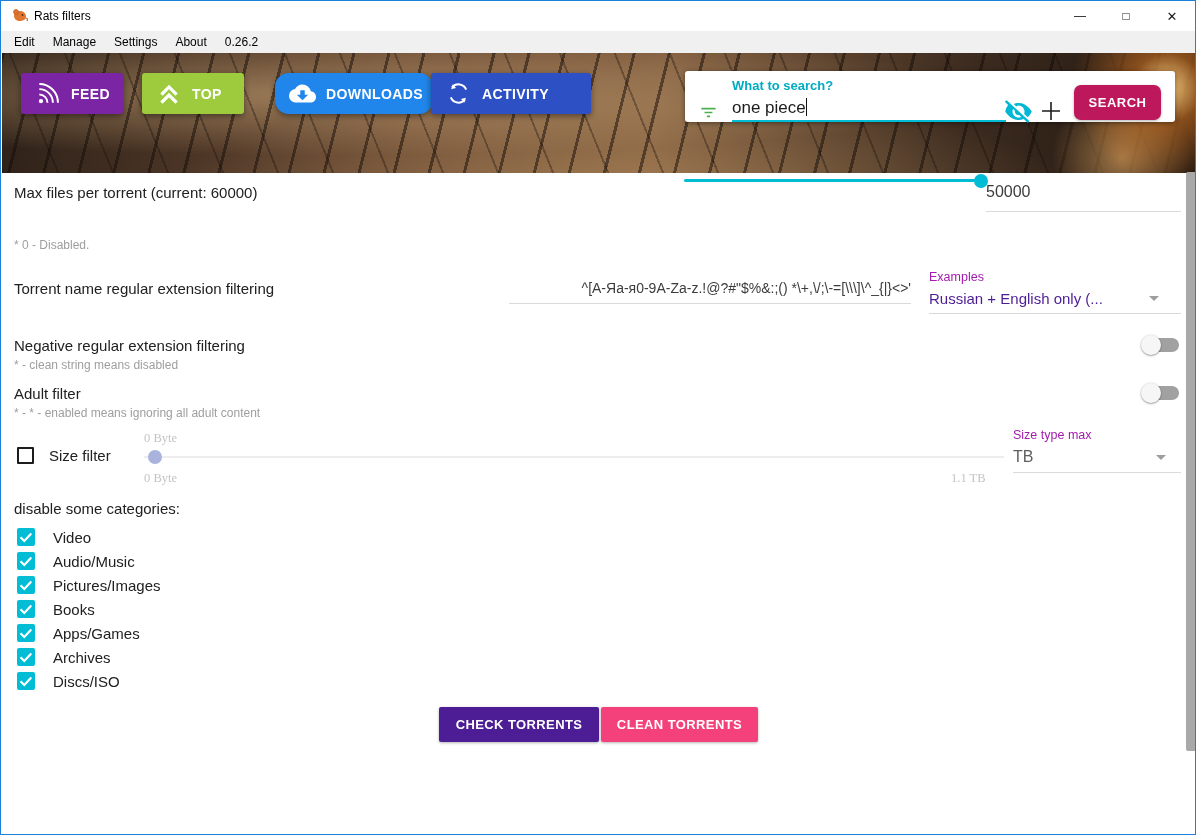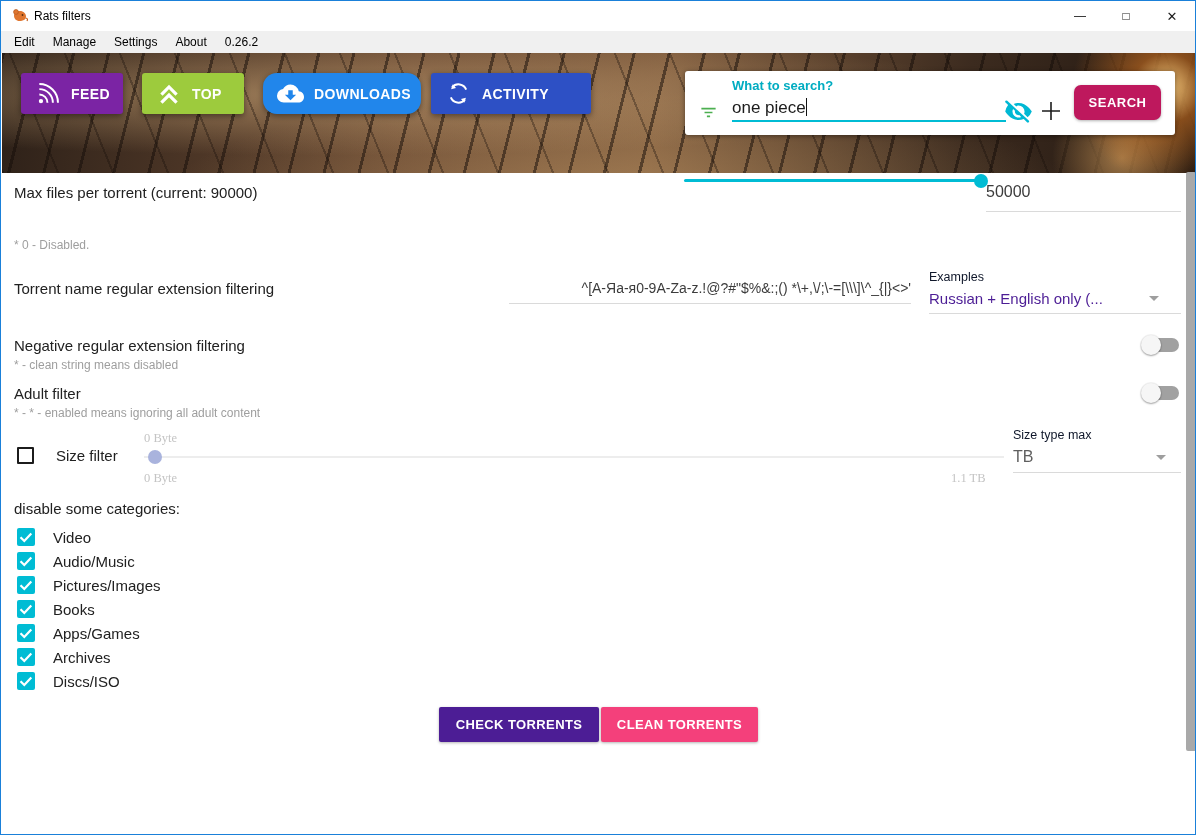--- a/index.html
+++ b/index.html
@@ -24,37 +24,37 @@
       radial-gradient(circle at 1120px 105px, rgba(255,190,110,.55), rgba(120,60,20,0) 70px),
       repeating-linear-gradient(104deg, rgba(20,12,8,.5) 0 3px, rgba(0,0,0,0) 3px 34px),
       repeating-linear-gradient(68deg, rgba(20,12,8,.32) 0 2px, rgba(0,0,0,0) 2px 51px),
       radial-gradient(ellipse at 28% 35%, rgba(214,176,126,.55), rgba(0,0,0,0) 55%),
       radial-gradient(ellipse at 52% 120%, rgba(196,156,104,.5), rgba(0,0,0,0) 52%),
       linear-gradient(100deg,#2c2018,#6a4a33 34%,#7f5c3e 55%,#3c2b1f 80%,#221710);}
   .navbtn{position:absolute;top:20px;height:41px;border-radius:3px;display:flex;align-items:center;color:#fff;font-size:14px;font-weight:bold;letter-spacing:.4px;box-shadow:0 2px 6px rgba(0,0,0,.45);cursor:pointer;}
   .navbtn svg{margin:0 10px 0 14px;}
   .nav-feed{left:19px;width:102px;background:#7b24a4;}
   .nav-top{left:140px;width:102px;background:#9dcb3d;}
-  .nav-downloads{left:261px;width:158px;background:#2186eb;border-radius:14px;}
+  .nav-downloads{left:273px;width:158px;background:#2186eb;border-radius:14px;}
   .nav-activity{left:429px;width:160px;background:#2d50c5;}
 
-  .searchcard{position:absolute;left:683px;top:18px;width:490px;height:64px;background:#fff;border-radius:3px;box-shadow:0 1px 5px rgba(0,0,0,.45);}
+  .searchcard{position:absolute;left:683px;top:18px;width:490px;height:51px;background:#fff;border-radius:3px;box-shadow:0 1px 5px rgba(0,0,0,.45);}
   .filtericon{position:absolute;left:14px;top:32px;}
   .searchlabel{position:absolute;left:47px;top:7px;font-size:13px;font-weight:bold;color:#00acc1;}
   .searchvalue{position:absolute;left:47px;top:27px;font-size:17px;color:#1c1c1c;white-space:pre;}
   .caret{display:inline-block;width:1px;height:18px;background:#111;vertical-align:-3px;}
   .searchline{position:absolute;left:47px;top:49px;width:274px;height:2px;background:#00bcd4;}
   .eyeicon{position:absolute;left:319px;top:26px;cursor:pointer;}
   .plusicon{position:absolute;left:354px;top:28px;cursor:pointer;}
   .searchbtn{position:absolute;left:389px;top:14px;width:87px;height:35px;background:#be185d;border:none;border-radius:7px;color:#fff;font-family:inherit;font-size:13px;font-weight:bold;letter-spacing:.5px;box-shadow:0 1px 3px rgba(0,0,0,.3);cursor:pointer;}
 
   
   .lbl{position:absolute;font-size:15px;color:#212121;}
   .note{position:absolute;font-size:12px;color:#9e9e9e;}
-  .fieldlabel{position:absolute;font-size:12.5px;color:#0f172a;}
+  .fieldlabel{position:absolute;font-size:12.5px;color:#a21caf;}
   .underline{position:absolute;height:1px;background:#dadada;}
   .serif{font-family:"Liberation Serif",serif;color:#c4c4c4;font-size:12.5px;position:absolute;}
 
   .slider1{position:absolute;left:683px;top:176px;width:301px;height:8px;cursor:pointer;}
   .slider1 .track{position:absolute;left:0;top:2px;width:100%;height:3px;background:#00bcd4;border-radius:2px;}
   .slider1 .thumb{position:absolute;left:290px;top:-3px;width:14px;height:14px;border-radius:50%;background:#00bcd4;}
   .maxfiles-value{position:absolute;left:985px;top:182px;width:195px;font-size:16px;color:#3c3c3c;}
 
   .regexvalue{position:absolute;left:450px;width:460px;top:279px;font-size:14px;color:#3c3c3c;text-align:right;white-space:pre;}
   .dd-arrow{position:absolute;width:0;height:0;border-left:5px solid transparent;border-right:5px solid transparent;border-top:5px solid #9e9e9e;}
@@ -154,21 +154,21 @@
       <svg class="eyeicon" width="29" height="29" viewBox="0 0 24 24">
         <path fill="#00b8d4" d="M12 7a5 5 0 0 1 5 5c0 .65-.13 1.26-.36 1.83l2.92 2.92A11.8 11.8 0 0 0 23 12s-4-7-11-7c-1.4 0-2.74.25-3.98.7l2.16 2.16C10.74 7.13 11.35 7 12 7zM2.71 3.16a1 1 0 0 0-1.42 1.42l2.1 2.1A11.83 11.83 0 0 0 1 12s4 7 11 7c1.52 0 2.98-.3 4.32-.82l2.72 2.72a1 1 0 0 0 1.42-1.42L2.71 3.16zM12 17a5 5 0 0 1-5-5c0-.77.18-1.5.49-2.14l1.57 1.57A3 3 0 0 0 12 15c.21 0 .41-.02.61-.06l1.57 1.57c-.64.31-1.37.49-2.18.49z"></path>
       </svg>
       <svg class="plusicon" width="24" height="24" viewBox="0 0 24 24">
         <path d="M12 3v18M3 12h18" stroke="#1c1c1c" stroke-width="1.6"></path>
       </svg>
       <button class="searchbtn">SEARCH</button>
     </div>
   </div>
 
-  <div class="lbl" style="left:13px;top:183px;">Max files per torrent (current: 90000)</div>
+  <div class="lbl" style="left:13px;top:183px;">Max files per torrent (current: 60000)</div>
   <div class="slider1">
     <div class="track"></div>
     <div class="thumb"></div>
   </div>
   <div class="maxfiles-value">50000</div>
   <div class="underline" style="left:985px;top:210px;width:195px;"></div>
   <div class="note" style="left:13px;top:237px;">* 0 - Disabled.</div>
 
   <div class="lbl" style="left:13px;top:279px;">Torrent name regular extension filtering</div>
   <div class="regexvalue">^[А-Яа-я0-9A-Za-z.!@?#"$%&amp;:;() *\+,\/;\-=[\\\]\^_{|}&lt;&gt;'</div>
@@ -185,21 +185,21 @@
     </div>
 
   <div class="lbl" style="left:13px;top:384px;">Adult filter</div>
   <div class="note" style="left:13px;top:405px;">* - * - enabled means ignoring all adult content</div>
   <div class="toggle" style="left:1142px;top:385px;">
       <div class="knob"></div>
     </div>
 
   <div class="serif" style="left:143px;top:430px;">0 Byte</div>
   <div class="checkbox-off" style="top:446px;"></div>
-  <div class="lbl" style="left:55px;top:446px;">Size filter</div>
+  <div class="lbl" style="left:48px;top:446px;">Size filter</div>
   <div class="slider2">
     <div class="track"></div>
     <div class="thumb"></div>
   </div>
   <div class="serif" style="left:143px;top:470px;">0 Byte</div>
   <div class="serif" style="left:950px;top:470px;">1.1 TB</div>
   <div class="fieldlabel" style="left:1012px;top:427px;">Size type max</div>
   <div class="sizetype-value">TB</div>
   <div class="dd-arrow" style="left:1155px;top:454px;"></div>
   <div class="underline" style="left:1012px;top:471px;width:168px;"></div>

